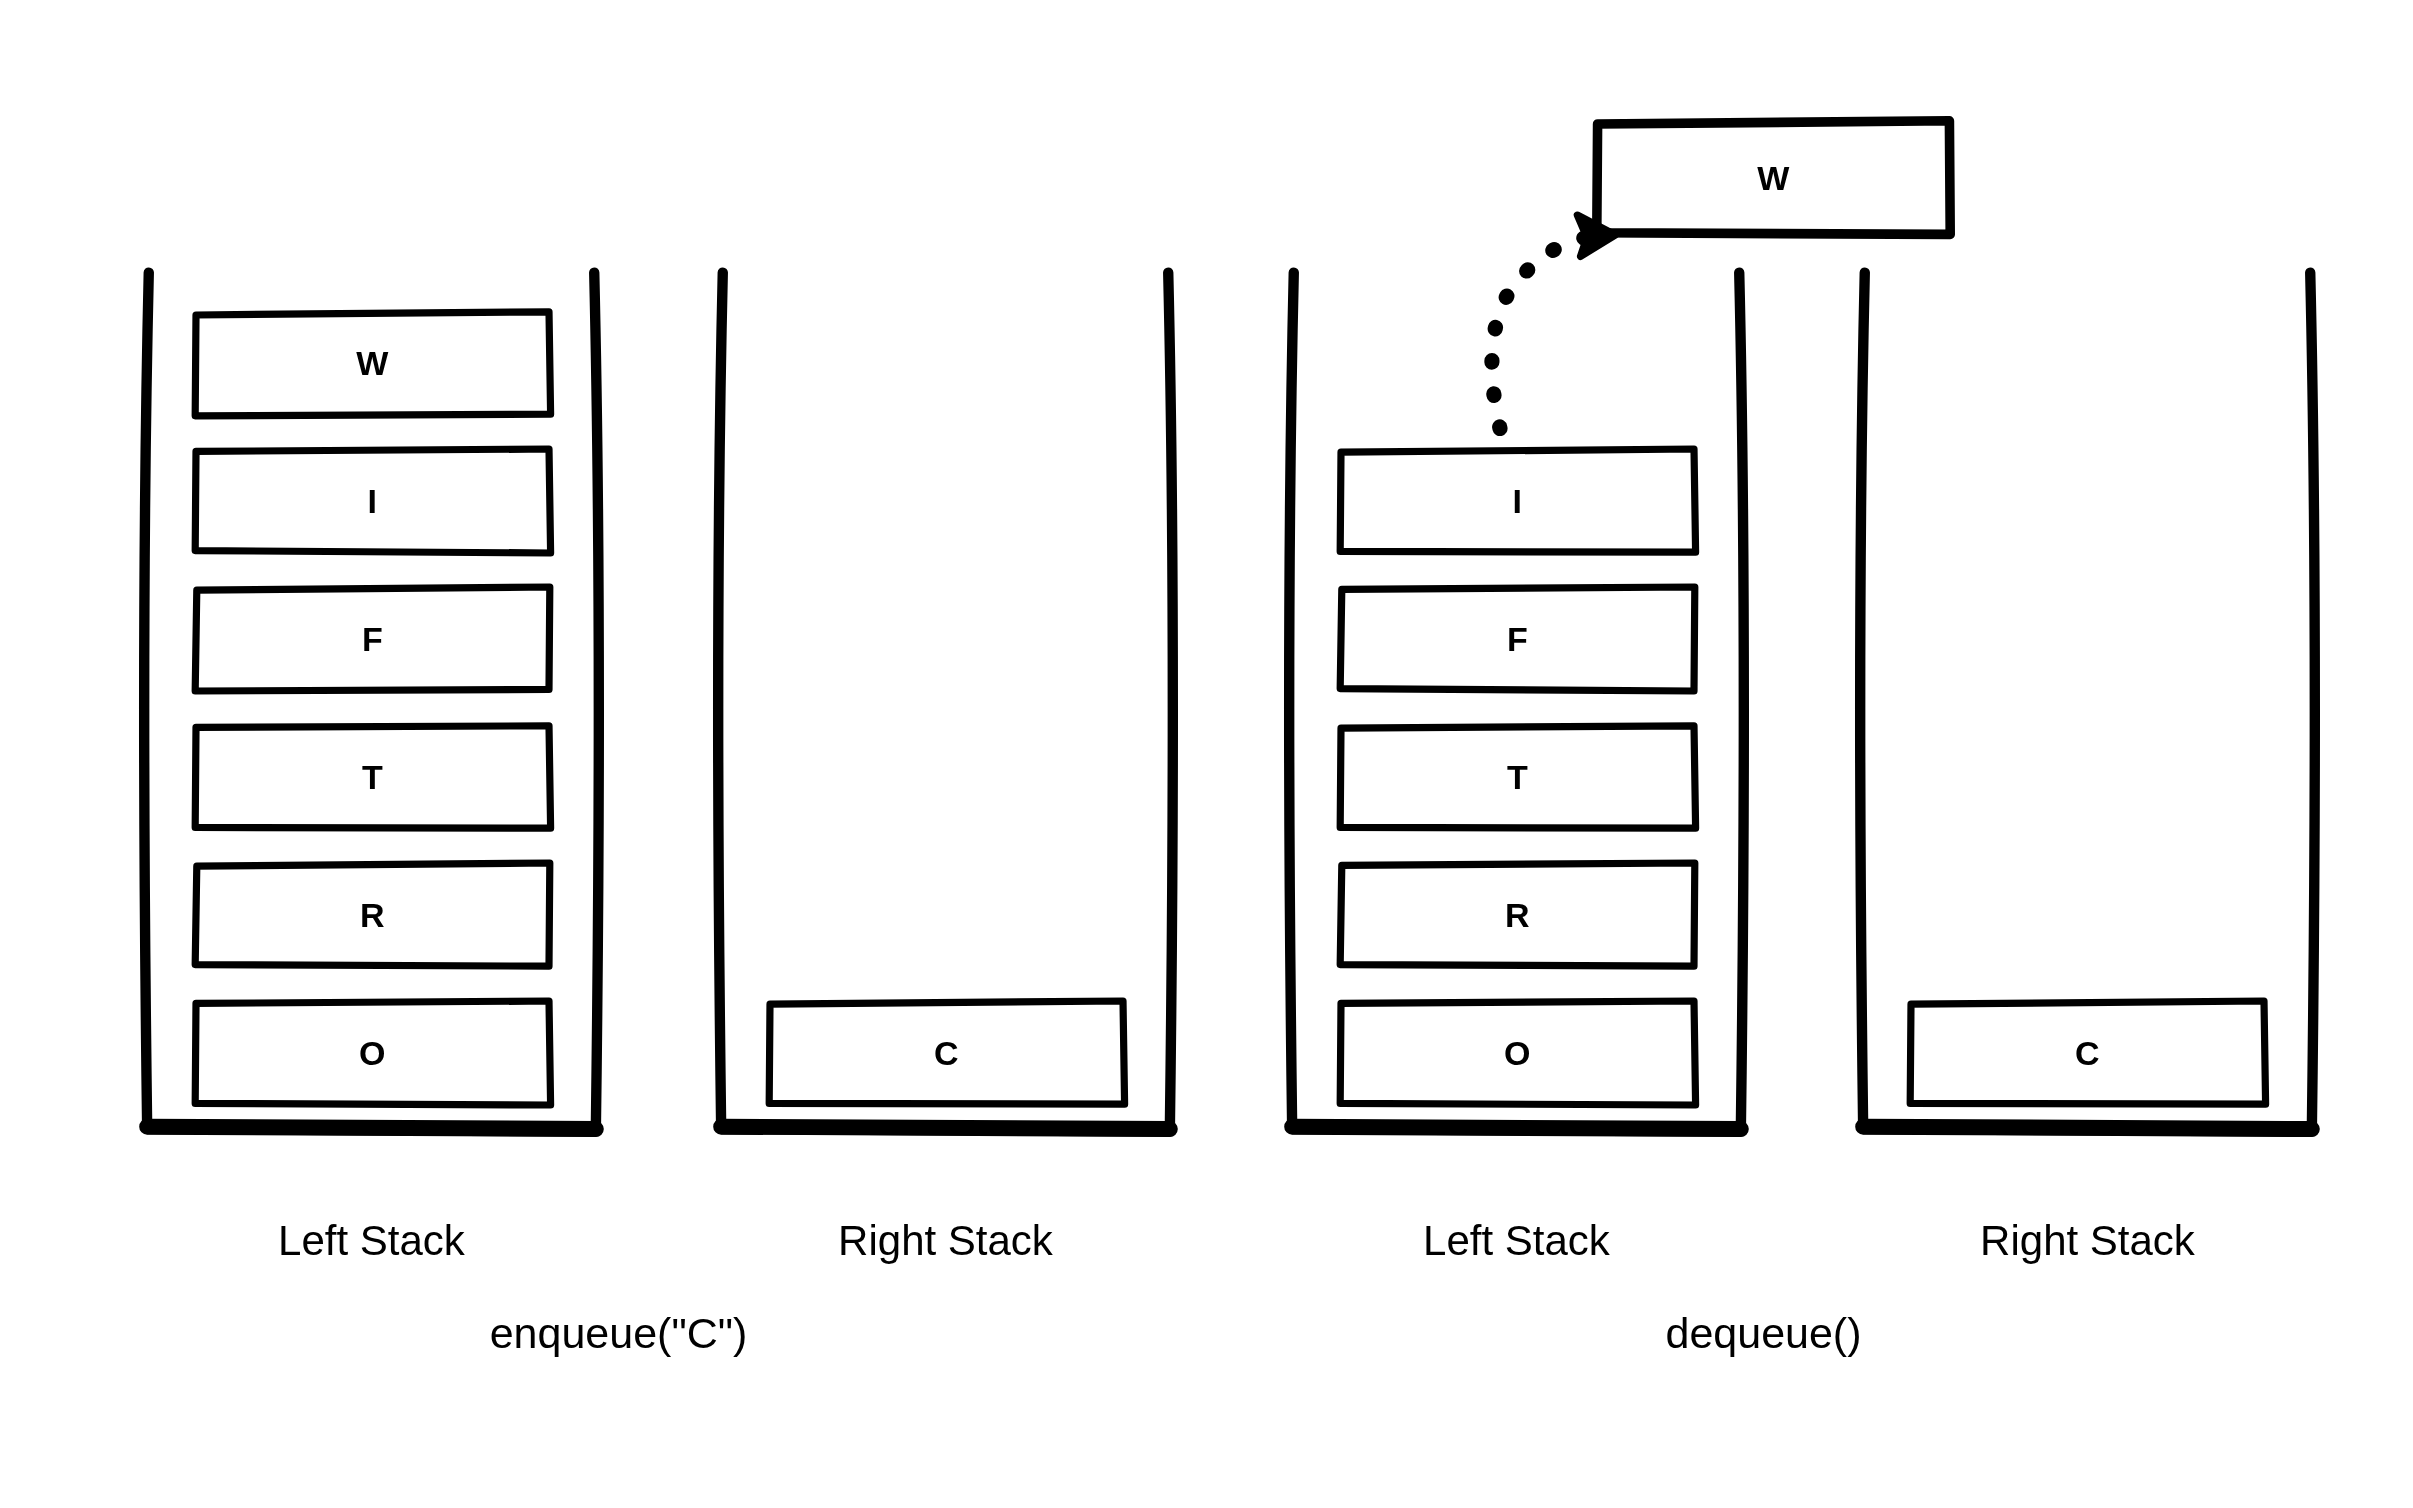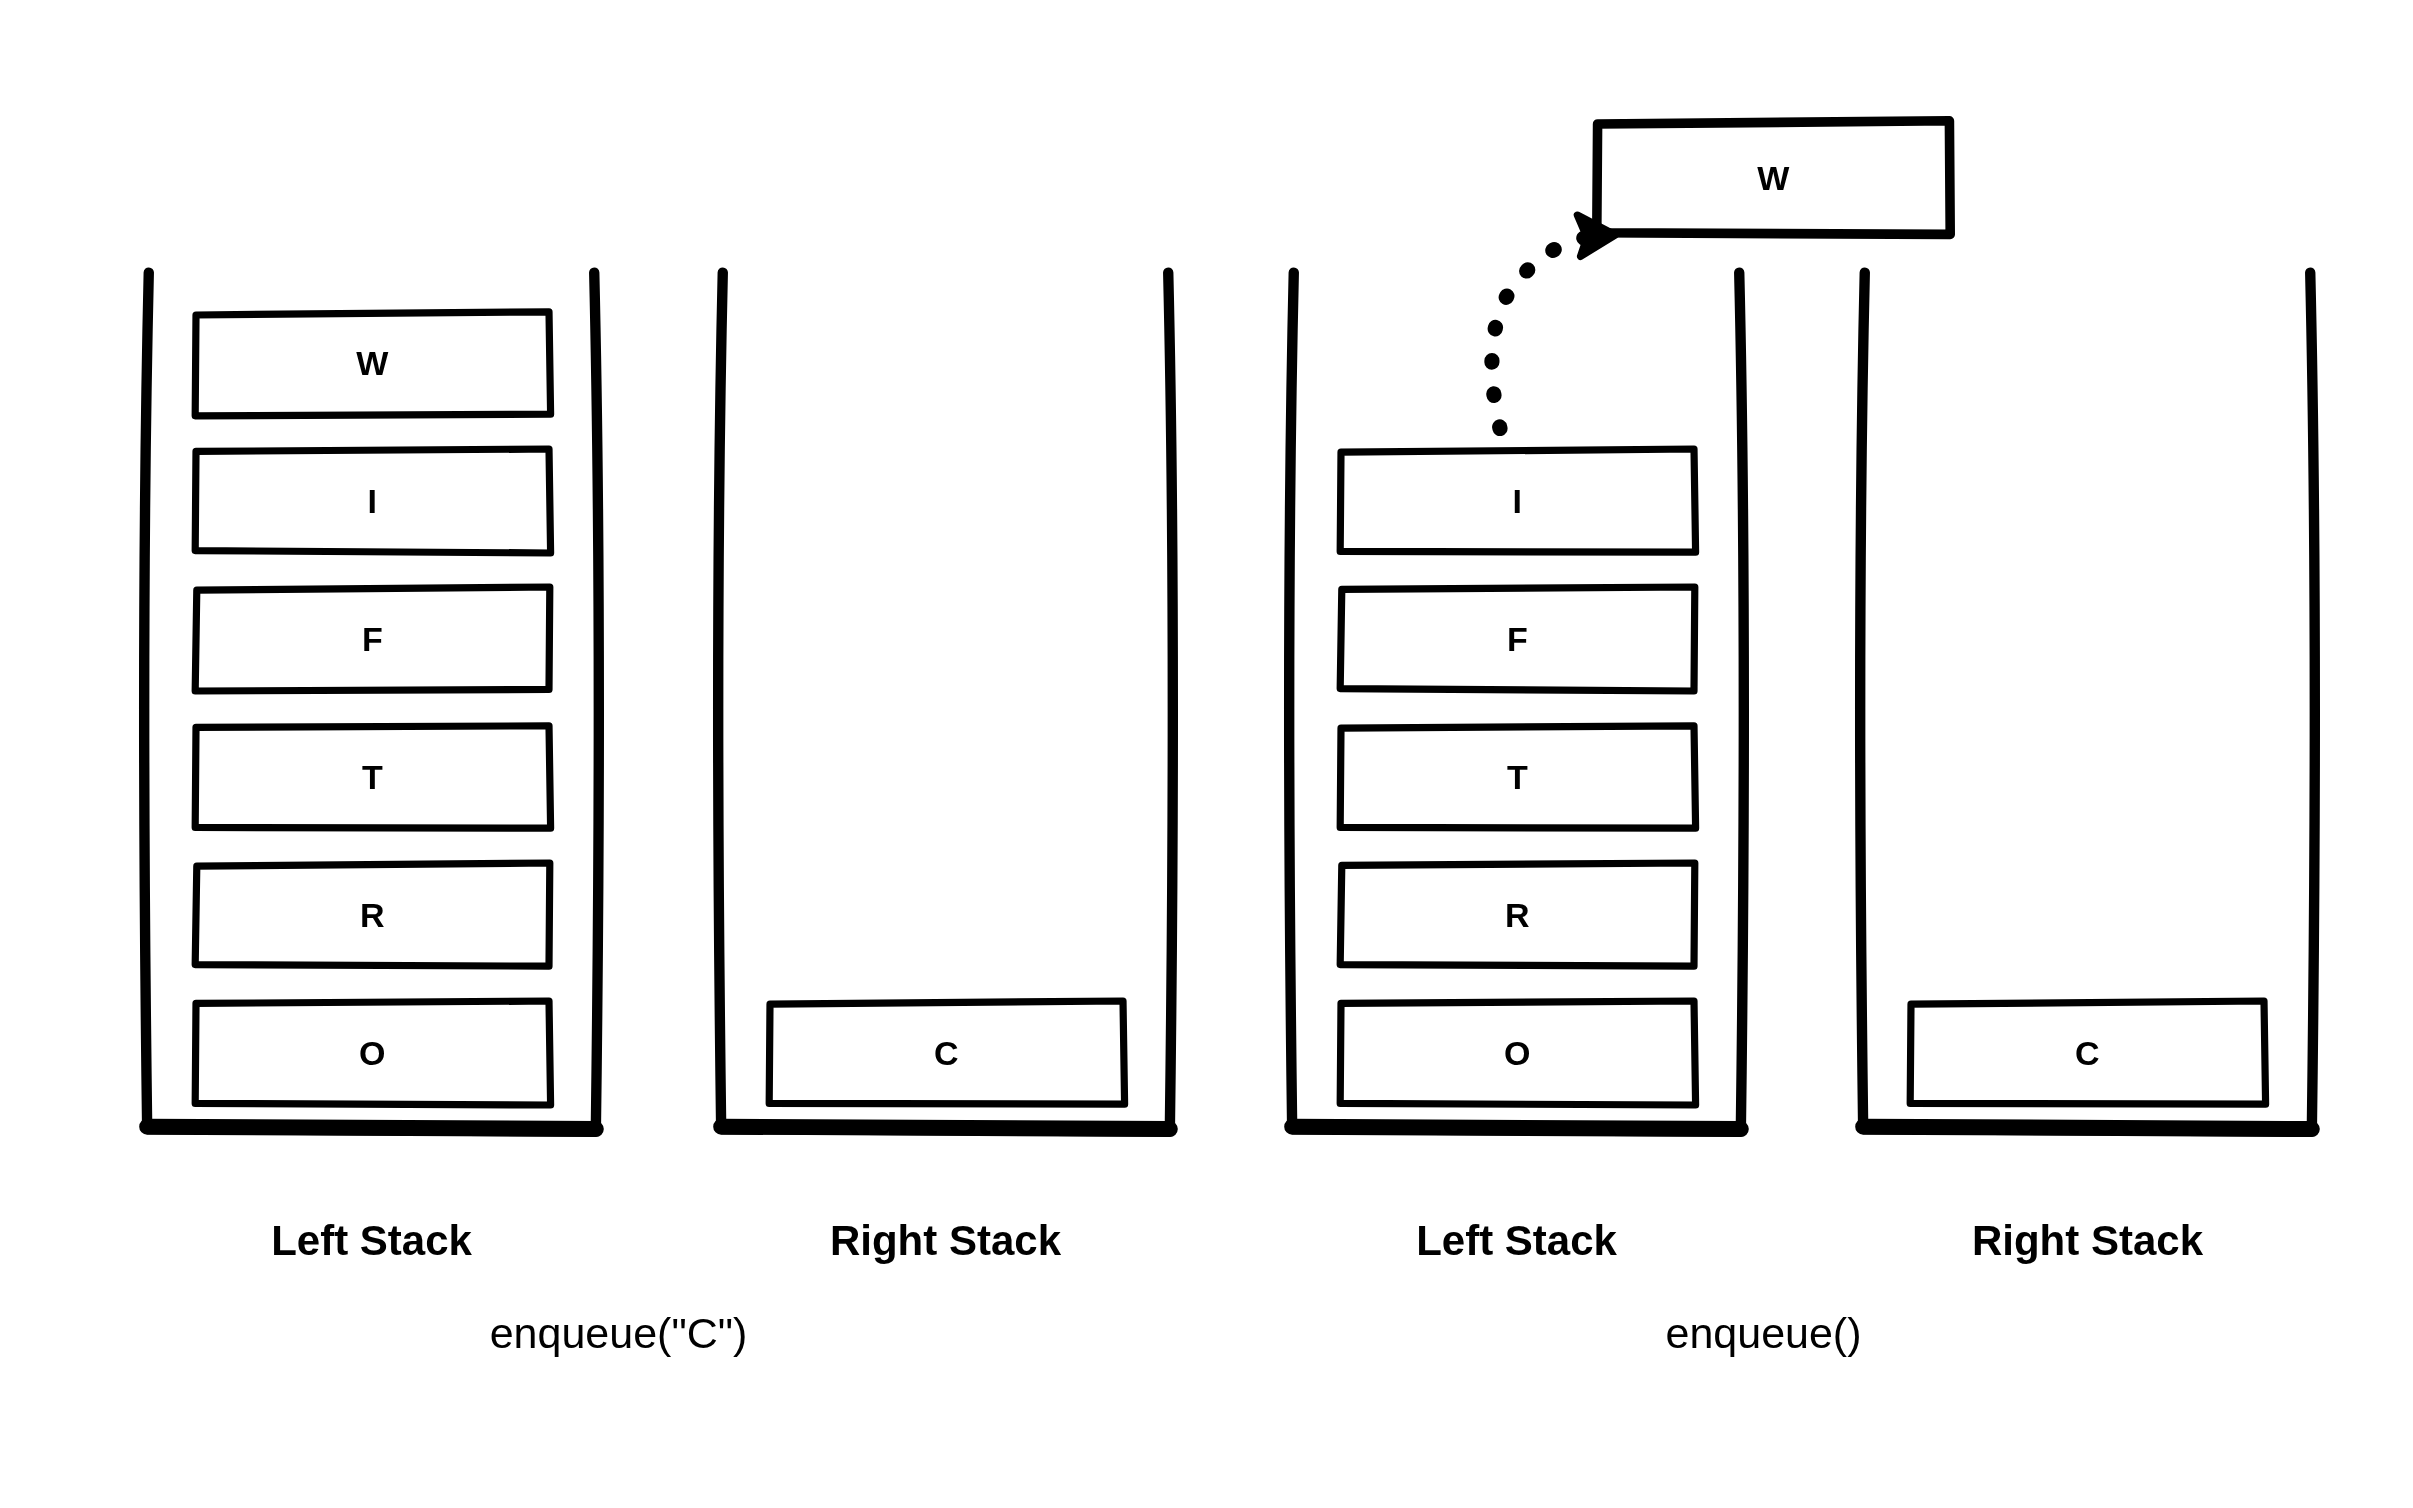--- a/index.html
+++ b/index.html
@@ -76,21 +76,21 @@
     width: 100%;
     height: 100%;
     overflow: visible;
   }
 
   
   .stack-caption {
     position: absolute;
     text-align: center;
     font-size: 42px;
-    font-weight: 700;
+    font-weight: 400;
     color: #000;
     white-space: nowrap;
   }
   .op-caption {
     position: absolute;
     text-align: center;
     font-size: 43px;
     font-weight: 400;
     color: #000;
     white-space: nowrap;
@@ -241,16 +241,16 @@
 
   <div class="elem-box" style="left:1907px; top:997px; width:361px; height:112px;">
     <svg viewBox="0 0 452 140" preserveAspectRatio="none">
       <path d="M 5 9 L 447 5 L 449 134 L 4 133 Z" fill="#fff" stroke="#000" stroke-width="9" stroke-linejoin="round"></path>
     </svg>
     <div class="elem-label">C</div>
   </div>
 
   <div class="stack-caption" style="left:1852px; top:1217px; width:471px;">Right Stack</div>
 
-  <div class="op-caption" style="left:1564px; top:1309px; width:399px;">enqueue()</div>
+  <div class="op-caption" style="left:1564px; top:1309px; width:399px;">dequeue()</div>
 
 </div>
 
 
 </body></html>

